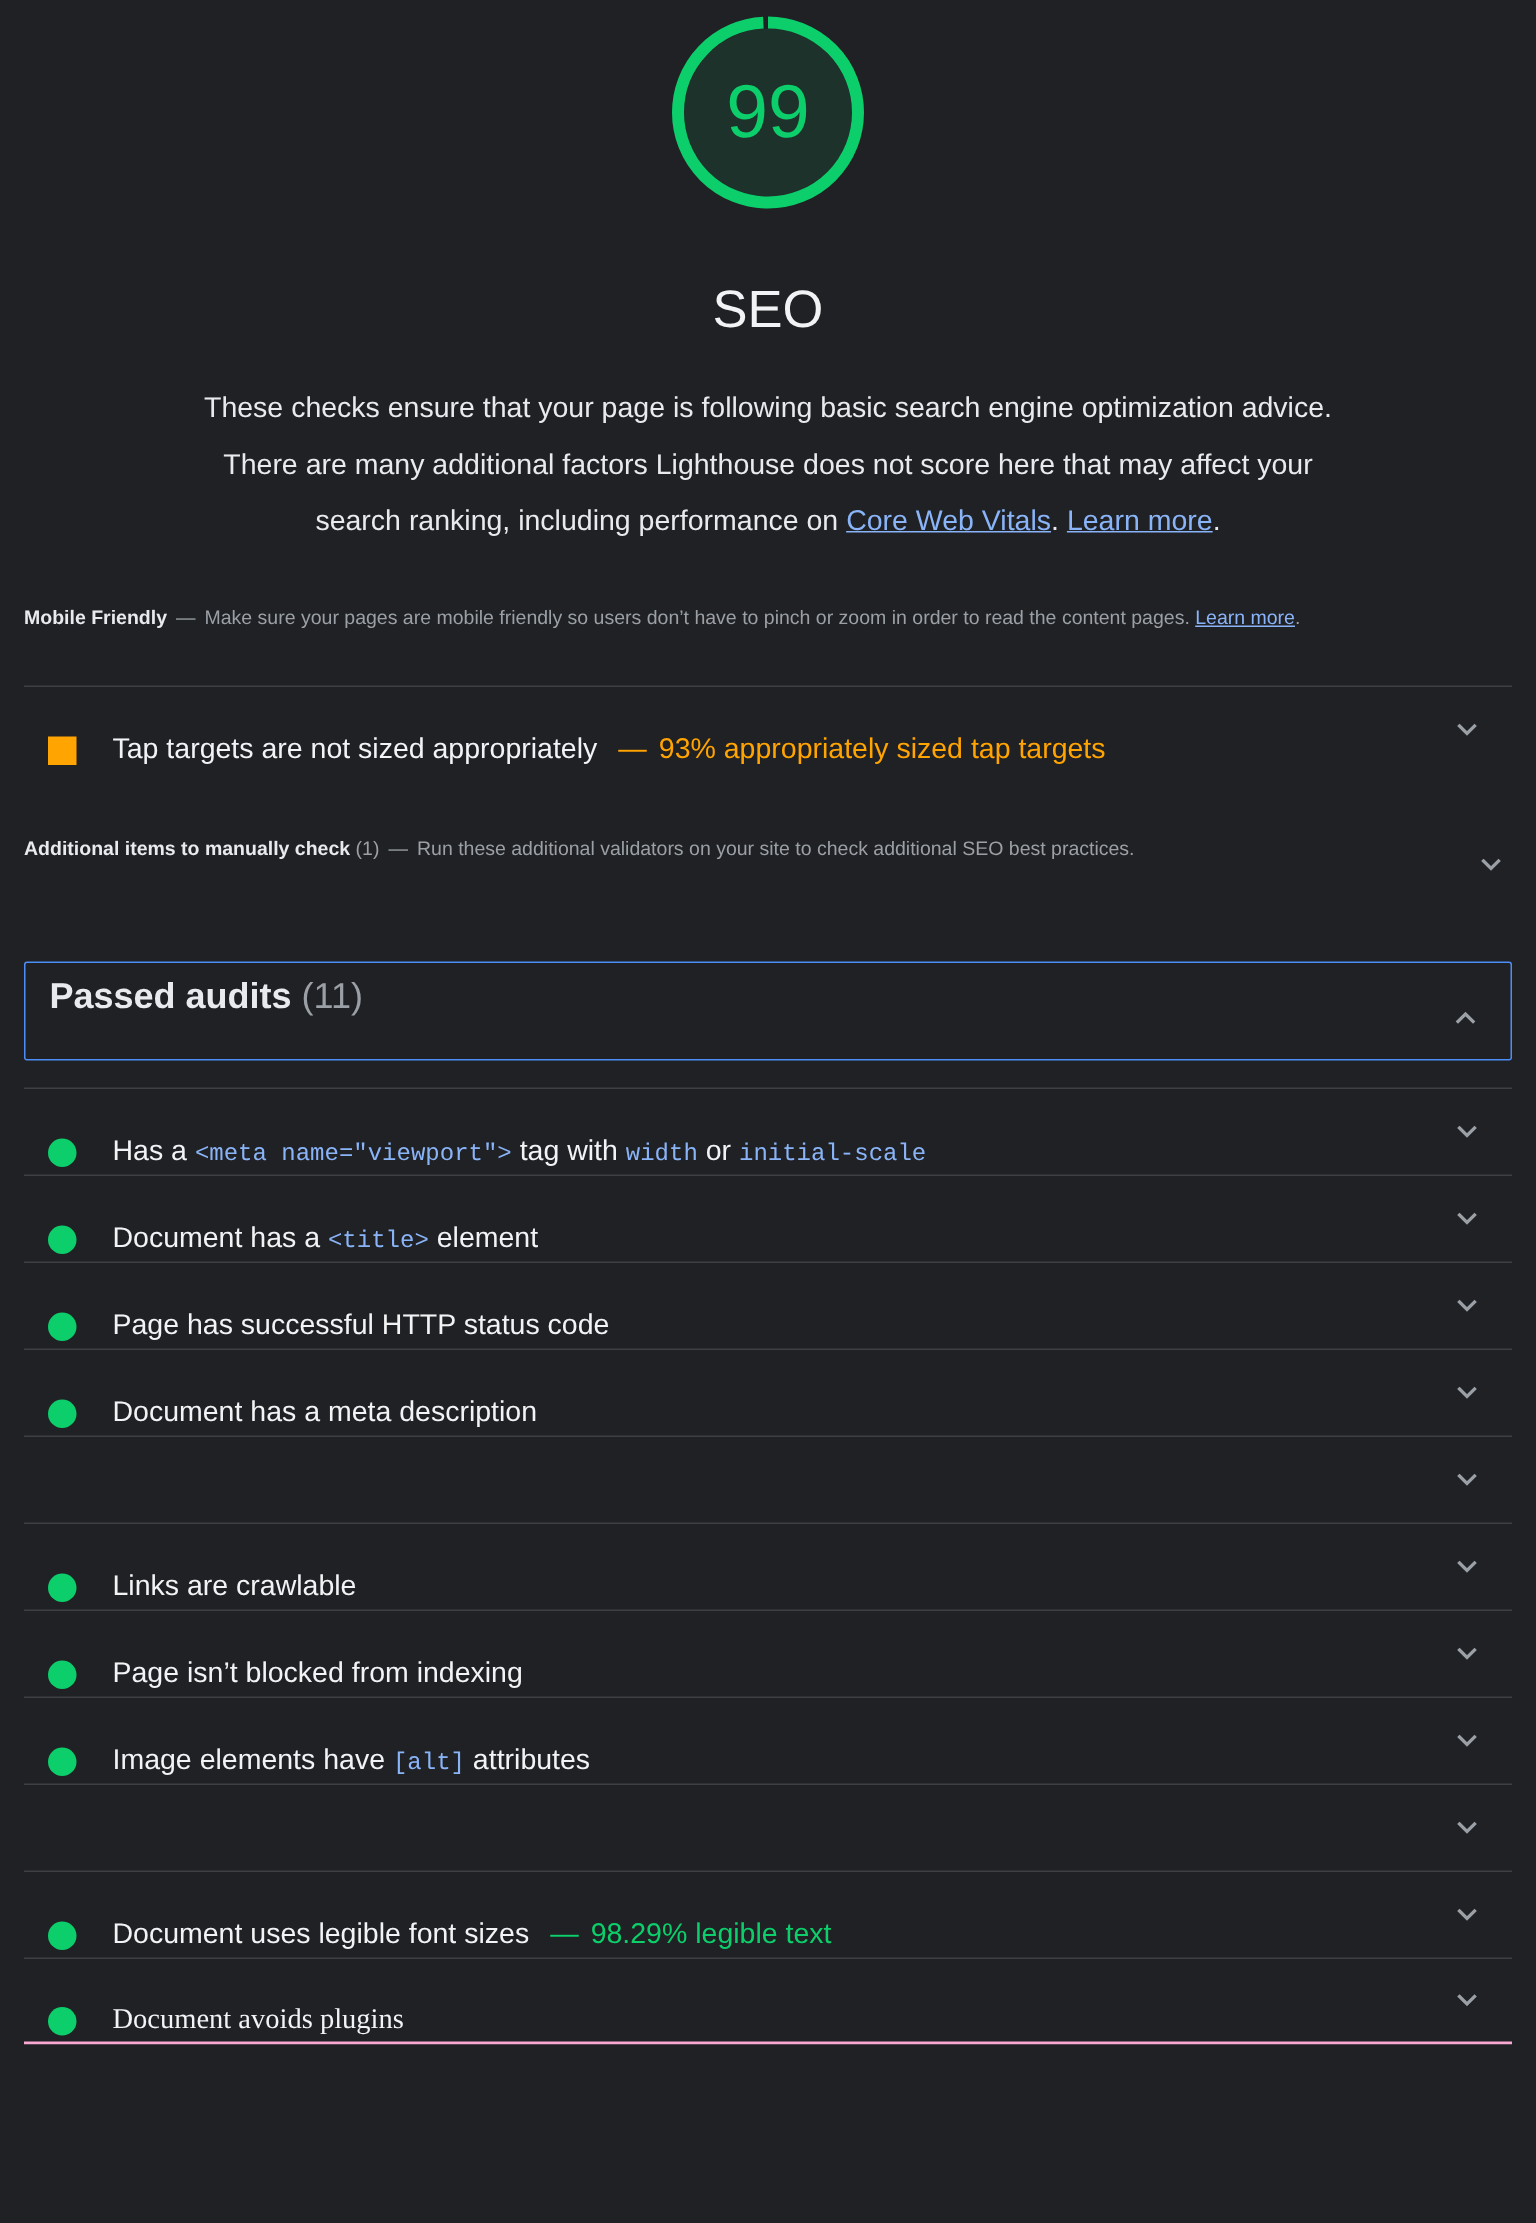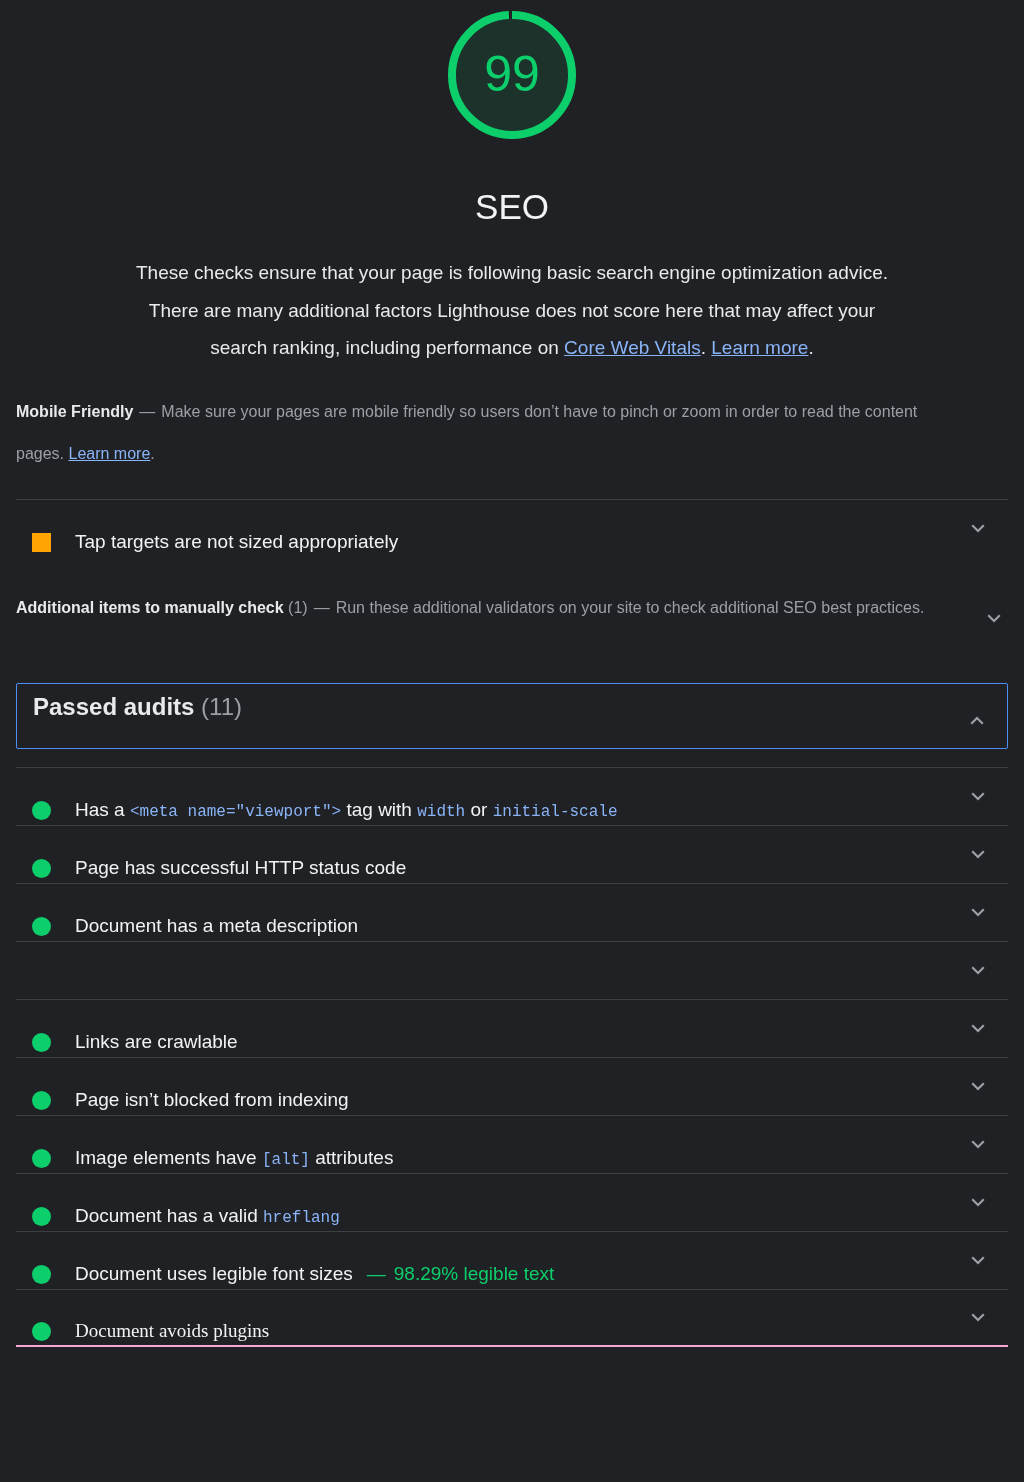--- a/index.html
+++ b/index.html
@@ -73,21 +73,21 @@
     text-decoration: underline;
     cursor: pointer;
   }
 
   
   .group-block {
     padding: 0 16px;
     margin-top: 24px;
   }
   .group-title-row {
-    font-size: 16px;
+    font-size: 13px;
     line-height: 42px;
     color: #9aa0a6;
     position: relative;
     padding-right: 56px;
   }
   .group-title-strong {
     color: #e8eaed;
     font-weight: bold;
   }
   .group-count { color: #9aa0a6; font-weight: normal; }
@@ -214,20 +214,21 @@
       <span class="group-title-strong">Mobile Friendly</span><span class="dash">—</span><span>Make sure your pages are mobile friendly so users don’t have to pinch or zoom in order to read the content pages. </span><a class="lh-link">Learn more</a><span>.</span>
     </div>
   </div>
 
   <div class="spacer-24"></div>
 
   <div class="audit-row">
     <div class="audit-row-inner">
       <span class="icon-average"></span>
       <span class="audit-title">Tap targets are not sized appropriately</span>
+      <span class="audit-value val-average"><span class="vdash">—</span><span>93% appropriately sized tap targets</span></span>
     </div>
     <span class="chevron">
       <svg width="20" height="20" viewBox="0 0 20 20">
           <polyline class="chev-stroke" points="5,8 10,13 15,8"></polyline>
         </svg>
     </span>
   </div>
 
   <div class="spacer-30"></div>
 
@@ -264,20 +265,31 @@
         </div>
         <span class="chevron">
           <svg width="20" height="20" viewBox="0 0 20 20">
             <polyline class="chev-stroke" points="5,8 10,13 15,8"></polyline>
           </svg>
         </span>
       </div>
       <div class="audit-row">
         <div class="audit-row-inner">
           <span class="icon-pass"></span>
+          <span class="audit-title"><span>Document has a </span><span class="mono">&lt;title&gt;</span><span> element</span></span>
+        </div>
+        <span class="chevron">
+          <svg width="20" height="20" viewBox="0 0 20 20">
+            <polyline class="chev-stroke" points="5,8 10,13 15,8"></polyline>
+          </svg>
+        </span>
+      </div>
+      <div class="audit-row">
+        <div class="audit-row-inner">
+          <span class="icon-pass"></span>
           <span class="audit-title"><span>Page has successful HTTP status code</span></span>
         </div>
         <span class="chevron">
           <svg width="20" height="20" viewBox="0 0 20 20">
             <polyline class="chev-stroke" points="5,8 10,13 15,8"></polyline>
           </svg>
         </span>
       </div>
       <div class="audit-row">
         <div class="audit-row-inner">
@@ -324,24 +336,20 @@
           <span class="icon-pass"></span>
           <span class="audit-title"><span>Image elements have </span><span class="mono">[alt]</span><span> attributes</span></span>
         </div>
         <span class="chevron">
           <svg width="20" height="20" viewBox="0 0 20 20">
             <polyline class="chev-stroke" points="5,8 10,13 15,8"></polyline>
           </svg>
         </span>
       </div>
       <div class="audit-row">
-        <div class="audit-row-inner">
-          <span class="icon-pass"></span>
-          <span class="audit-title"><span>Document has a valid </span><span class="mono">hreflang</span></span>
-        </div>
         <span class="chevron">
           <svg width="20" height="20" viewBox="0 0 20 20">
             <polyline class="chev-stroke" points="5,8 10,13 15,8"></polyline>
           </svg>
         </span>
       </div>
       <div class="audit-row">
         <div class="audit-row-inner">
           <span class="icon-pass"></span>
           <span class="audit-title"><span>Document uses legible font sizes</span></span>

